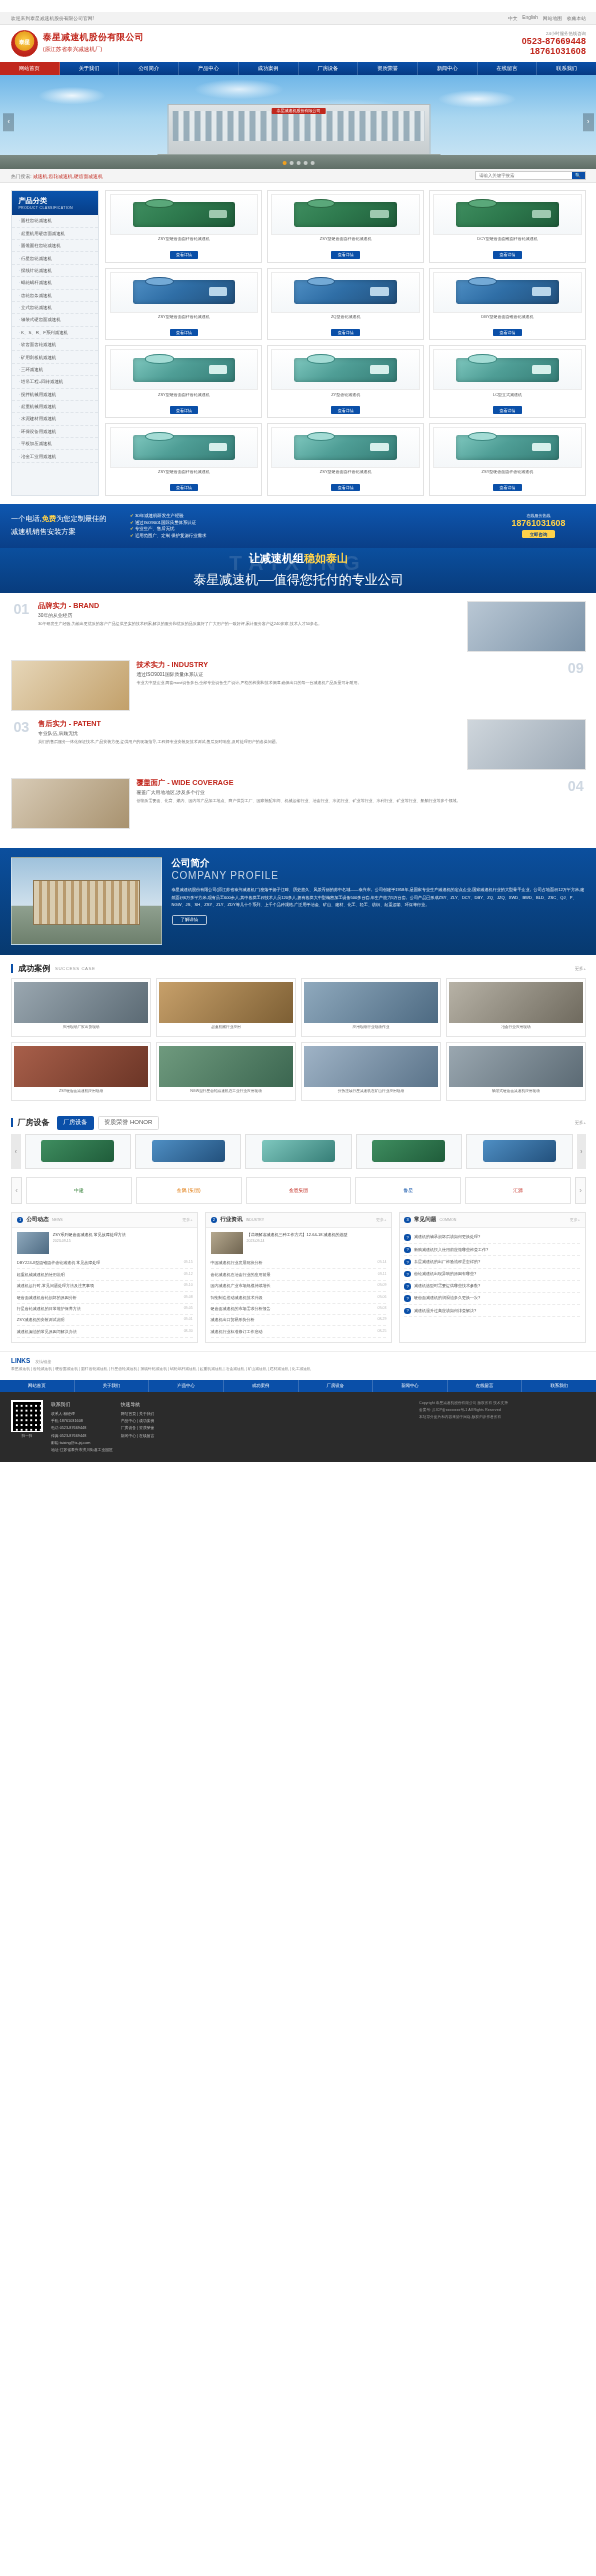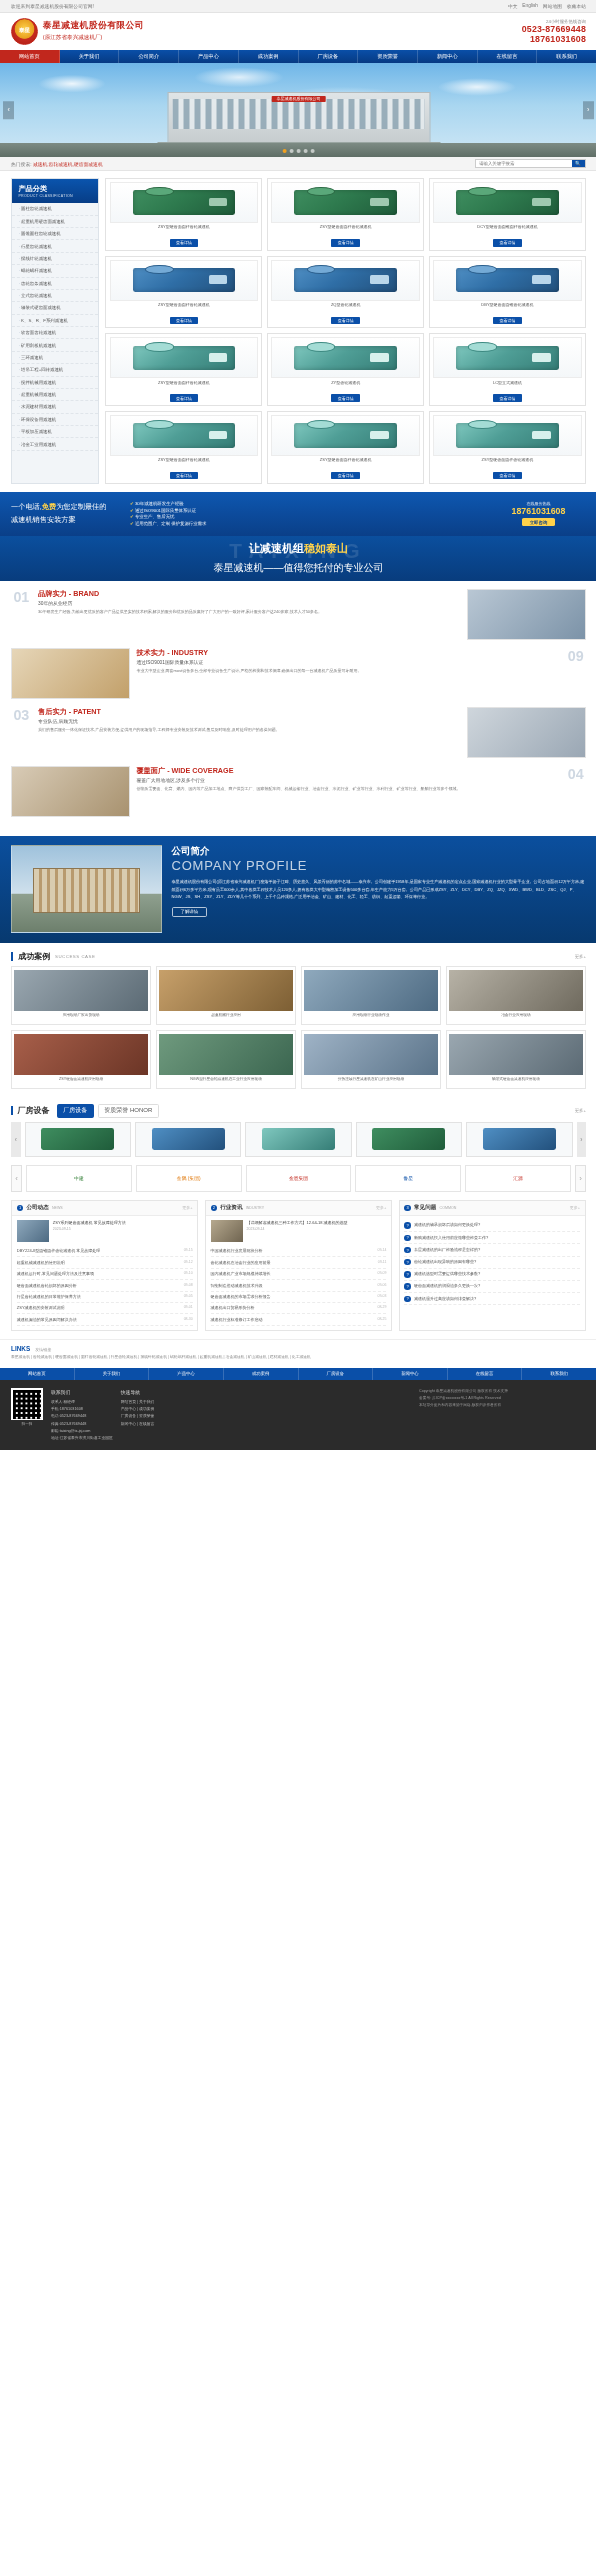--- a/index.html
+++ b/index.html
@@ -3,21 +3,21 @@
 <meta charset="utf-8">
 <style>
   * { box-sizing: border-box; margin: 0; padding: 0; }
   body {
     width: 597px;
     font-family: "Liberation Sans", sans-serif;
     background: #ffffff;
     color: #333;
     font-size: 8px;
   }
-  .page { width: 597px; margin: 0 auto; overflow: hidden; }
+  .page { width: 597px; margin: 12px auto; overflow: hidden; }
 
   
   .topbar {
     height: 12.7px;
     background: #f2f2f2;
     border-bottom: 0.8px solid #e3e3e3;
     display: flex;
     align-items: center;
     justify-content: space-between;
     padding: 0 11px;
@@ -219,21 +219,21 @@
     height: 45px; background: linear-gradient(#0b4f9e, #083c7d);
     position: relative; display: flex; flex-direction: column;
     align-items: center; justify-content: center; color: #fff;
   }
   .hero .ghost {
     position: absolute; top: 3.2px; left: 0; right: 0; text-align: center;
     font-size: 20.7px; color: rgba(255,255,255,.12); letter-spacing: 8px; font-weight: bold;
   }
   .hero .h1 { font-size: 11px; font-weight: bold; position: relative; }
   .hero .h1 b { color: #ffd24a; }
-  .hero .h2 { font-size: 10px; margin-top: 4.8px; position: relative; }
+  .hero .h2 { font-size: 13px; margin-top: 4.8px; position: relative; font-family: Liberation Mono, monospace; }
 
   
   .adv { padding: 8px 11px 11px; background: #fff; }
   .adv-row { display: flex; align-items: flex-start; gap: 6.4px; margin-bottom: 8px; }
   .adv-row.rev { flex-direction: row-reverse; }
   .adv-num { font-size: 14.3px; color: #cfd8e2; font-weight: bold; width: 20.7px; text-align: center; }
   .adv-txt { flex: 1; }
   .adv-txt .t { font-size: 7.2px; font-weight: bold; color: #0a4fa8; }
   .adv-txt .t span { color: #c1271d; }
   .adv-txt .sub { font-size: 4.8px; color: #555; margin: 1.6px 0 2.4px; }
@@ -257,21 +257,21 @@
     background: linear-gradient(#9fc2dc 0%, #cfe0ec 55%, #8fa08f 56%, #6d7f6c 100%);
     position: relative;
   }
   .profile .pic::after {
     content: ""; position: absolute; left: 14%; right: 14%; top: 26%; bottom: 22%;
     background: repeating-linear-gradient(90deg, #d9ccb0 0 4.8px, #b89a6e 4.8px 8px);
     border: 0.8px solid #8d7550;
   }
   .profile .txt { flex: 1; }
   .profile .txt .t-cn { font-size: 9.5px; font-weight: bold; }
-  .profile .txt .t-en { font-size: 13px; opacity: .75; letter-spacing: 0.8px; margin-bottom: 4.8px; }
+  .profile .txt .t-en { font-size: 10px; opacity: .75; letter-spacing: 0.8px; margin-bottom: 4.8px; }
   .profile .txt p { font-size: 4.1px; line-height: 1.9; opacity: .92; }
   .profile .txt .more {
     display: inline-block; margin-top: 5.6px; font-size: 4.4px;
     border: 0.8px solid rgba(255,255,255,.7); padding: 1.6px 8px; border-radius: 1.6px;
   }
 
   
   .sec-hd {
     display: flex; align-items: center; gap: 4.8px;
     padding: 8px 11px 4.8px;

